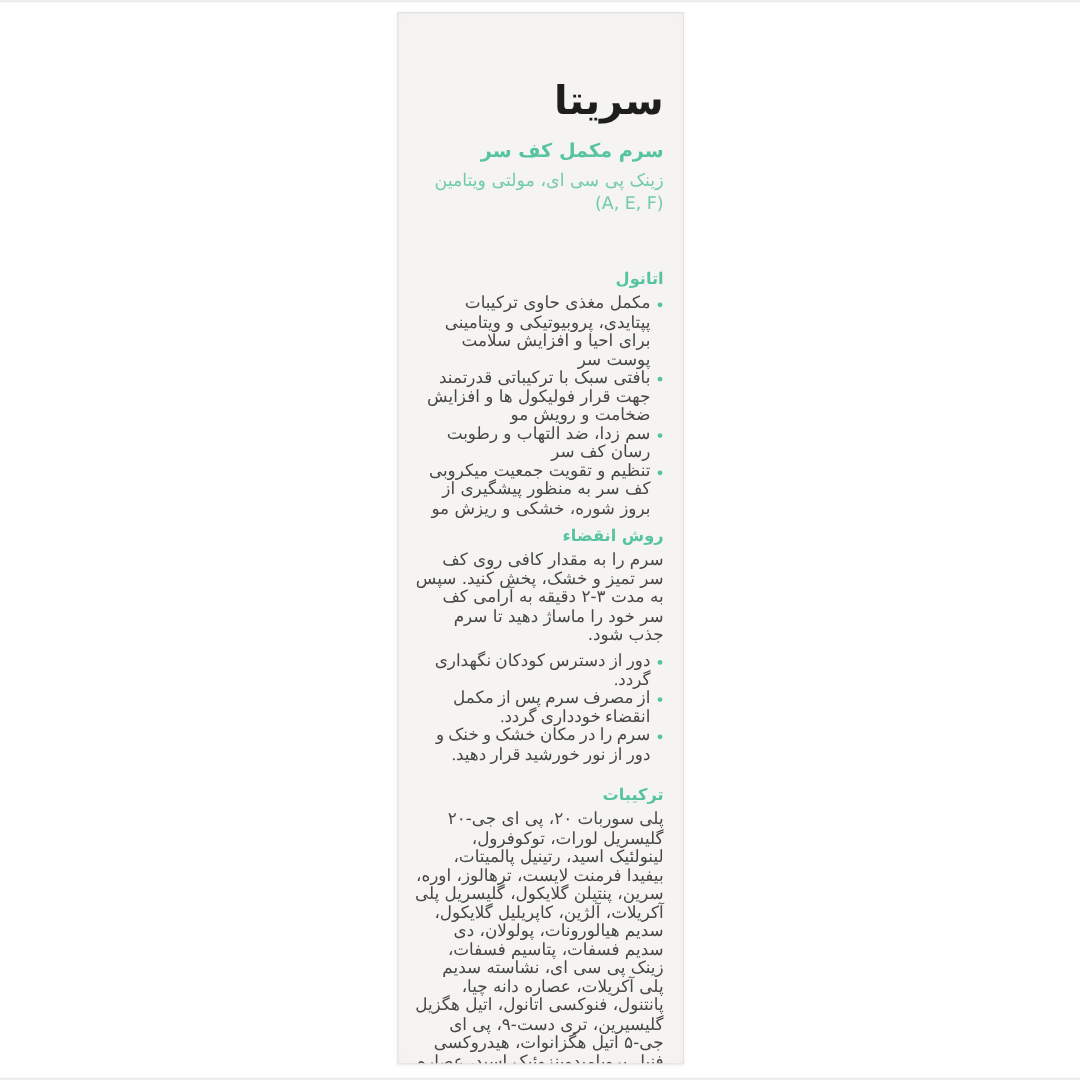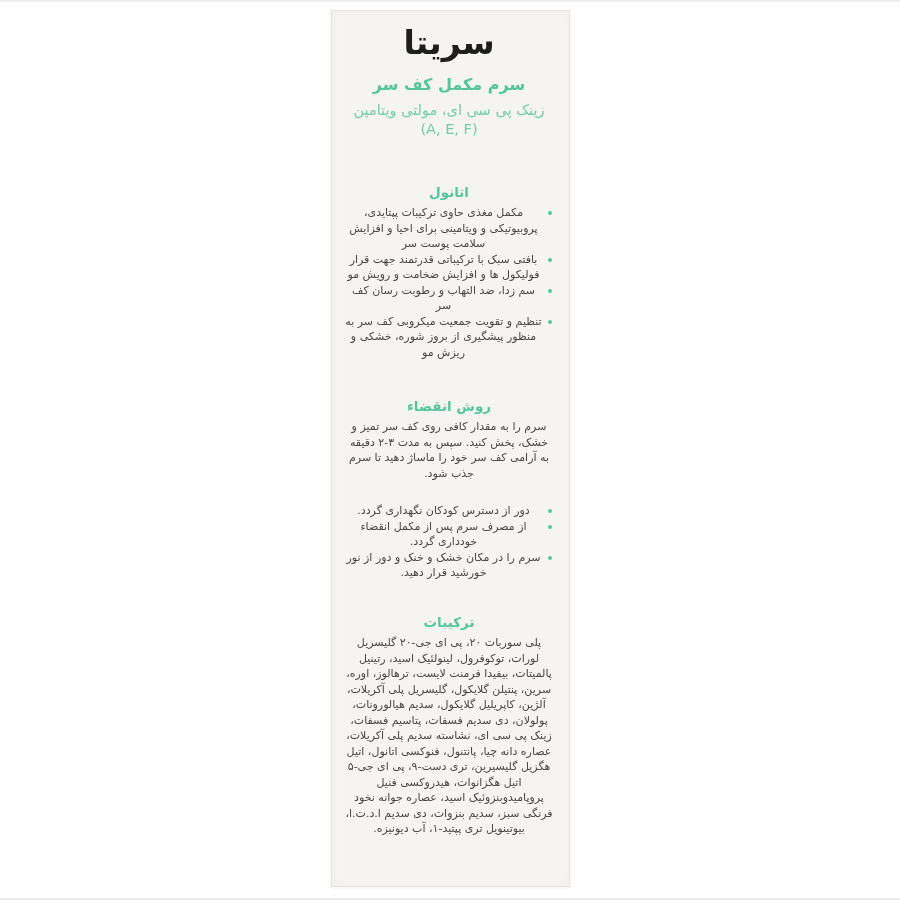--- a/index.html
+++ b/index.html
@@ -26,21 +26,21 @@
     position: absolute;
     left: 331px; top: 10px;
     width: 239px; height: 877px;
     background: var(--box-bg);
     border: 1px solid var(--box-border);
     box-shadow: 0 1px 4px rgba(0,0,0,0.05), inset 0 0 14px rgba(0,0,0,0.02);
     direction: rtl;
     overflow: hidden;
   }
 
-  .blk { position: absolute; right: 16px; left: 13px; text-align: center; }
+  .blk { position: absolute; right: 16px; left: 13px; text-align: right; margin-top: 41px; }
 
   .logo {
     top: 12px;
     font-size: 33px;
     font-weight: bold;
     line-height: 40px;
     color: var(--logo-black);
     letter-spacing: -1px;
   }
 
@@ -62,25 +62,25 @@
   h2.sec-head {
     font-size: 13.5px;
     font-weight: bold;
     color: var(--accent-green);
     line-height: 17px;
     margin-bottom: 4px;
   }
 
   .benefits   { top: 173px; }
   .usage      { top: 387px; }
-  .warnings   { top: 492px; }
+  .warnings   { top: 492px; font-family: Liberation Serif, serif; }
   .ingredients{ top: 603px; }
 
   .body-text, li {
-    font-size: 11px;
+    font-size: 14px;
     color: var(--text-dark);
     line-height: 15.5px;
   }
 
   ul { list-style: none; }
   li { position: relative; padding-right: 11px; }
   li::before {
     content: "";
     position: absolute;
     right: 1px; top: 6px;

